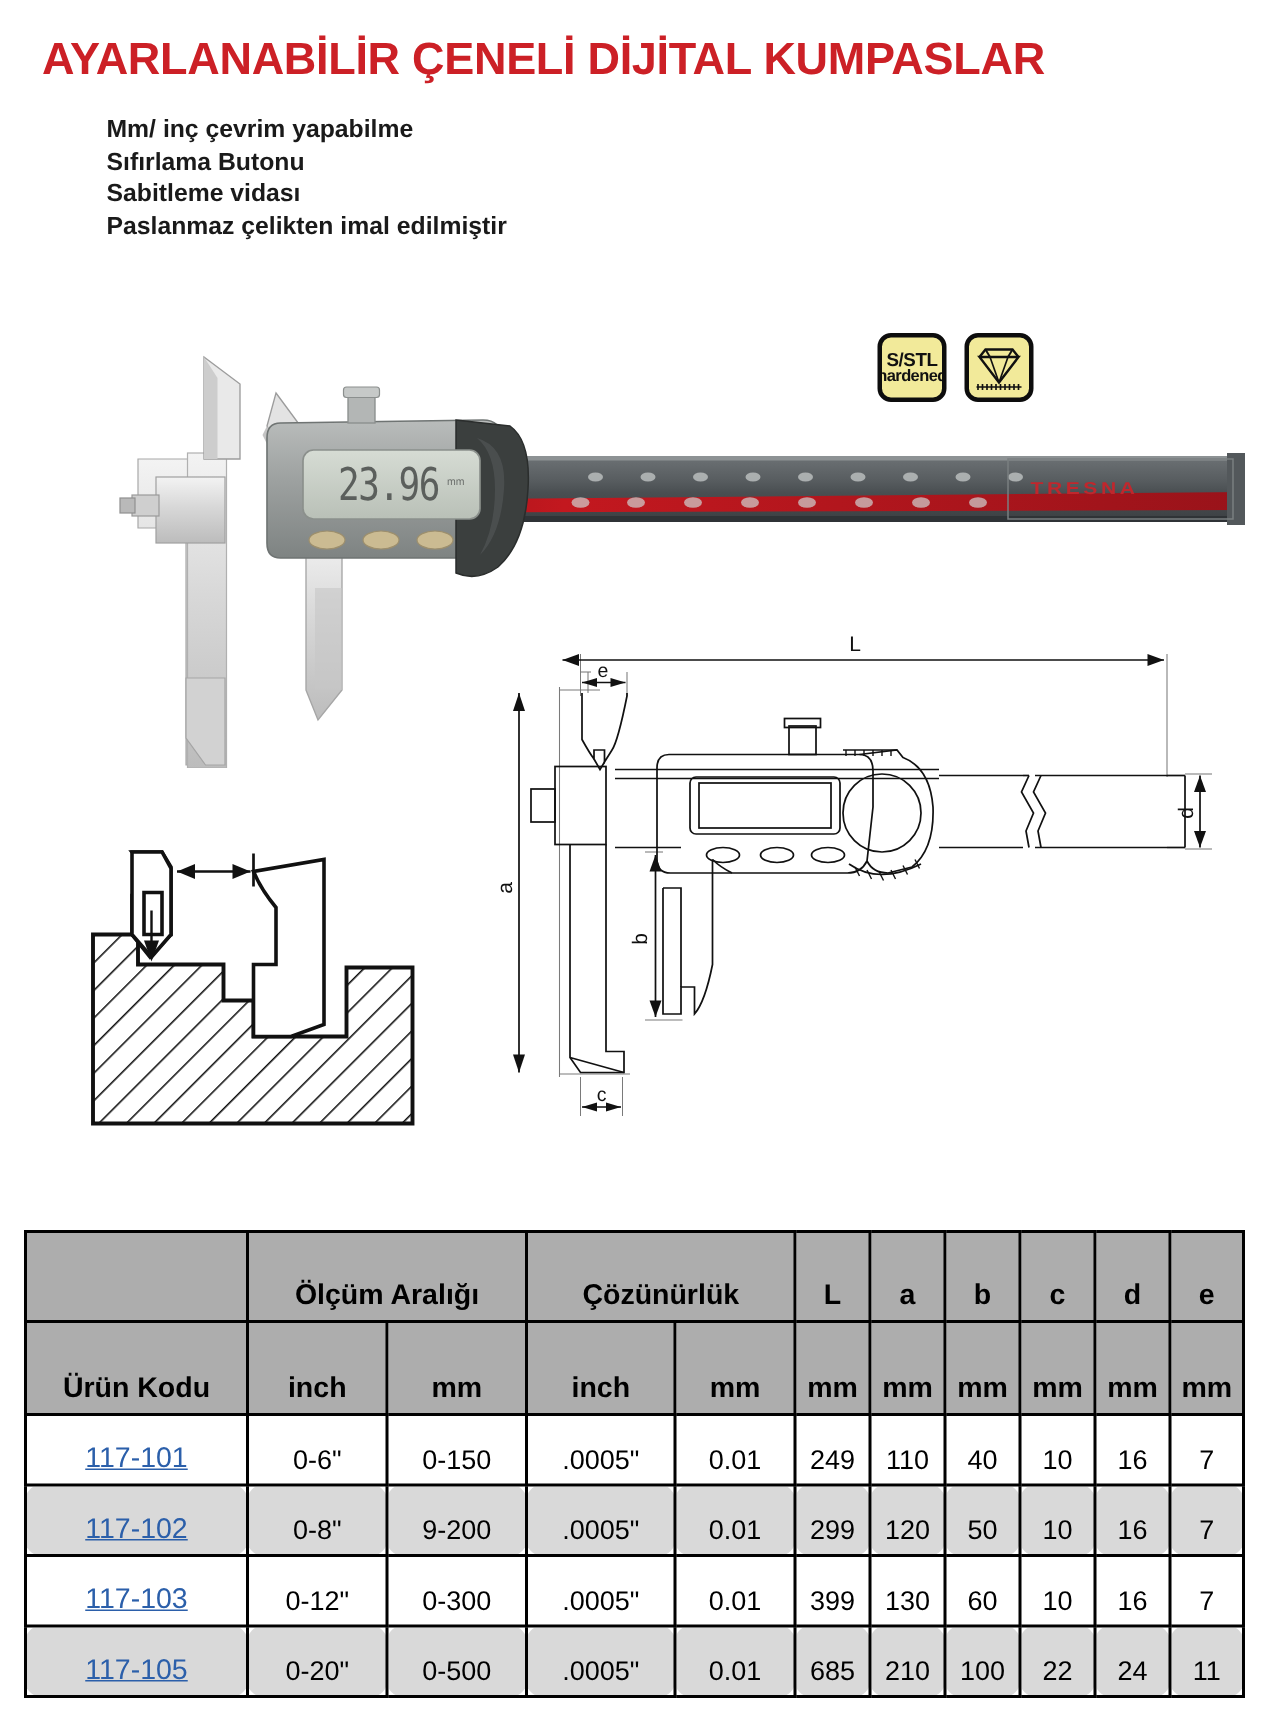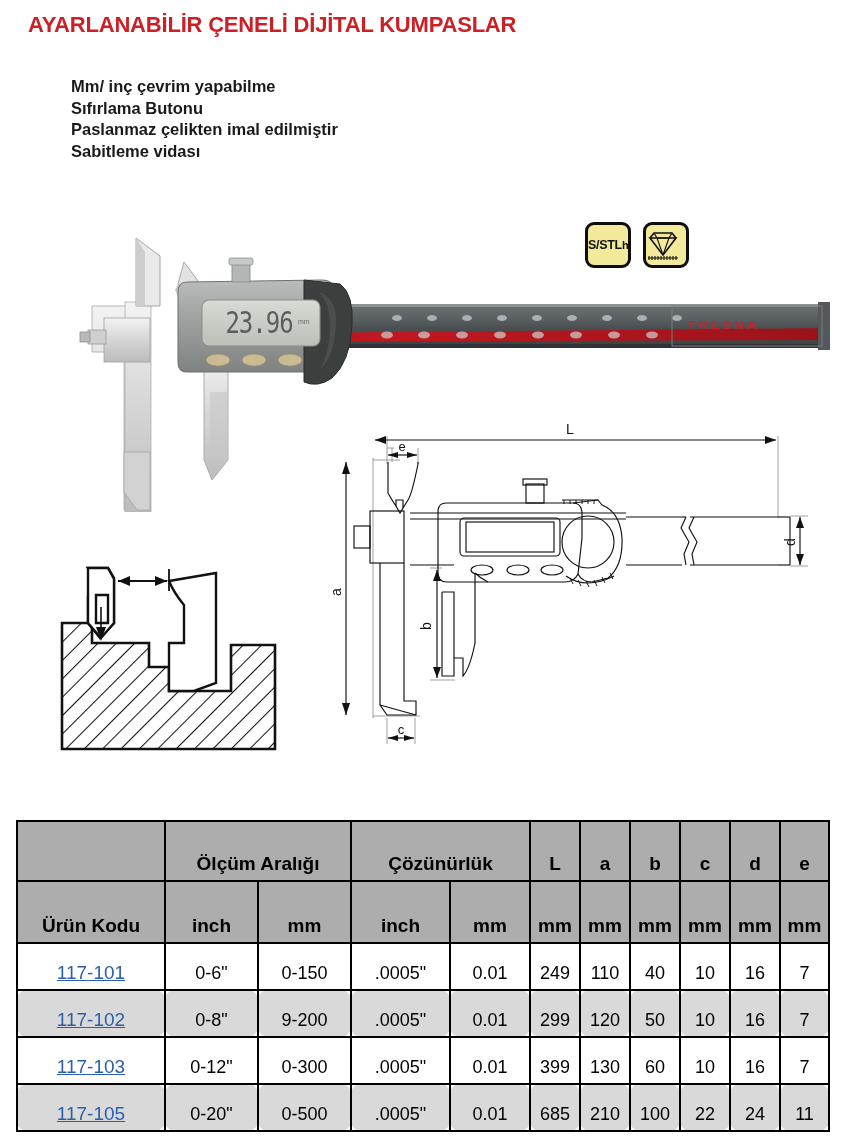--- a/index.html
+++ b/index.html
@@ -12,22 +12,22 @@
     height: 1143px;
     position: relative;
     font-family: "Liberation Sans", sans-serif;
     overflow: hidden;
   }
 
   
   #page-title {
     position: absolute;
     left: 28px;
-    top: 12px;
-    font-size: 22px;
+    top: 23px;
+    font-size: 30px;
     font-weight: bold;
     color: #cc2026;
     letter-spacing: -0.2px;
     white-space: nowrap;
   }
   #feature-list {
     position: absolute;
     left: 28px;
     top: 76px;
     font-size: 16.5px;
@@ -47,22 +47,23 @@
     gap: 12px;
   }
   .badge {
     width: 46px;
     height: 46px;
     border: 3px solid #0d0d0d;
     border-radius: 9px;
     background: #f2ea9a;
     box-sizing: border-box;
     display: flex;
-    flex-direction: row;
+    flex-direction: column;
     align-items: center;
+    justify-content: center;
     overflow: hidden;
   }
   .badge-l1 {
     font-size: 12.5px;
     font-weight: bold;
     color: #111;
     line-height: 12px;
     letter-spacing: -0.3px;
   }
   .badge-l2 {
@@ -174,22 +175,22 @@
   }
 </style>
 </head>
 <body>
 
 <div id="page-title">AYARLANABİLİR ÇENELİ DİJİTAL KUMPASLAR</div>
 
 <div id="feature-list">
   <div>Mm/ inç çevrim yapabilme</div>
   <div>Sıfırlama Butonu</div>
+  <div>Sabitleme vidası</div>
   <div>Paslanmaz çelikten imal edilmiştir</div>
-  <div>Sabitleme vidası</div>
 </div>
 
 <div id="badges">
   <div class="badge">
     <div class="badge-l1">S/STL</div>
     <div class="badge-l2">hardened</div>
   </div>
   <div class="badge">
     <svg width="34" height="32" viewBox="0 0 34 32">
       <polygon points="4,9 30,9 17,26" fill="none" stroke="#111" stroke-width="1.6"></polygon>

